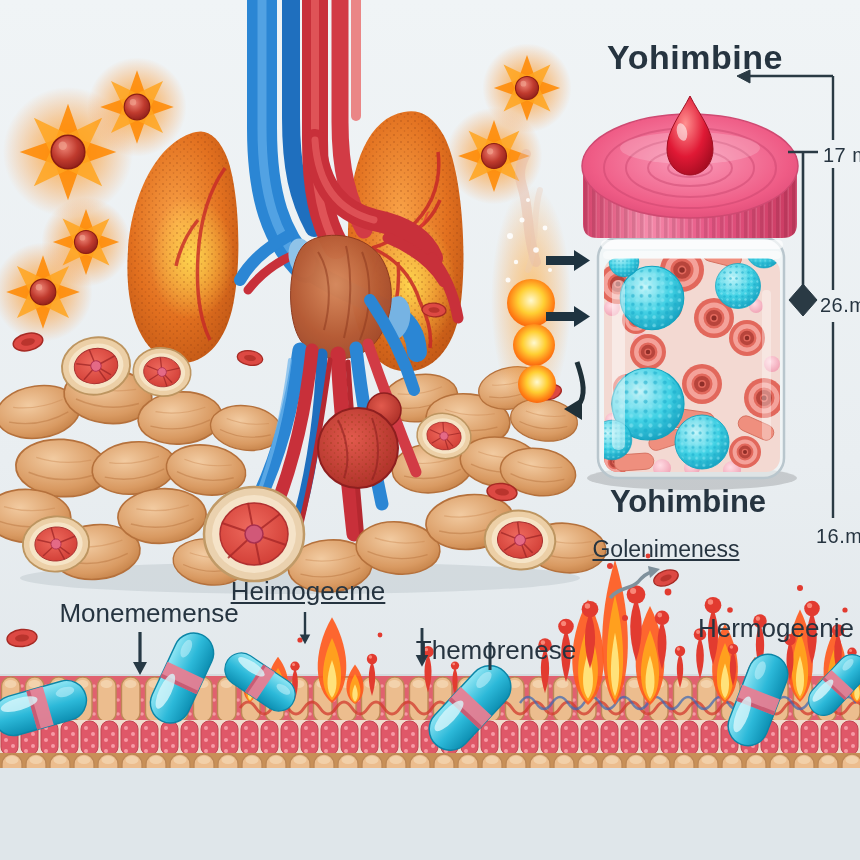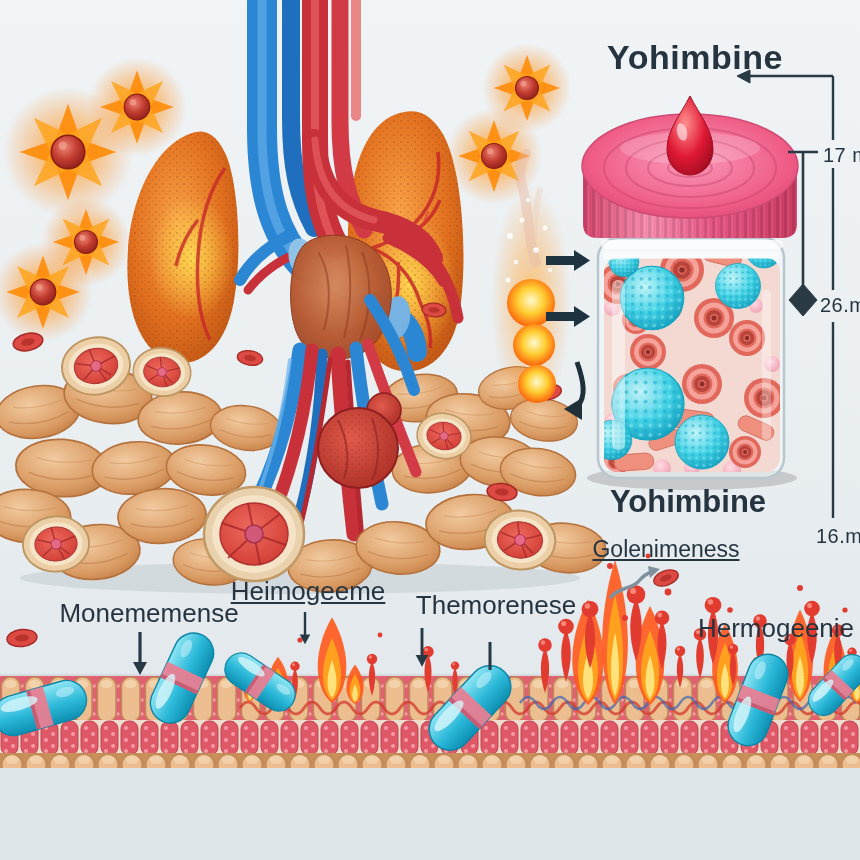--- a/index.html
+++ b/index.html
@@ -510,14 +510,14 @@
 
 <div class="label t-title" style="left:695px;top:40px;">Yohimbine</div>
 <div class="label left t-meas" style="left:823px;top:145px;">17 m</div>
 <div class="label left t-meas" style="left:820px;top:295px;">26.m</div>
 <div class="label left t-meas" style="left:816px;top:526px;">16.m</div>
 <div class="label t-jar" style="left:688px;top:486px;">Yohimbine</div>
 <div class="label t-big" style="left:666px;top:538px;">Golenimeness</div>
 <div class="label t-mid" style="left:776px;top:615px;">Hermogeenie</div>
 <div class="label t-mid" style="left:308px;top:578px;text-decoration:underline;">Heimogeeme</div>
 <div class="label t-mid" style="left:149px;top:600px;">Monememense</div>
-<div class="label t-mid" style="left:496px;top:592px;">Themorenese</div>
+<div class="label t-mid" style="left:496px;top:637px;">Themorenese</div>
 </div>
 
 </body></html>

